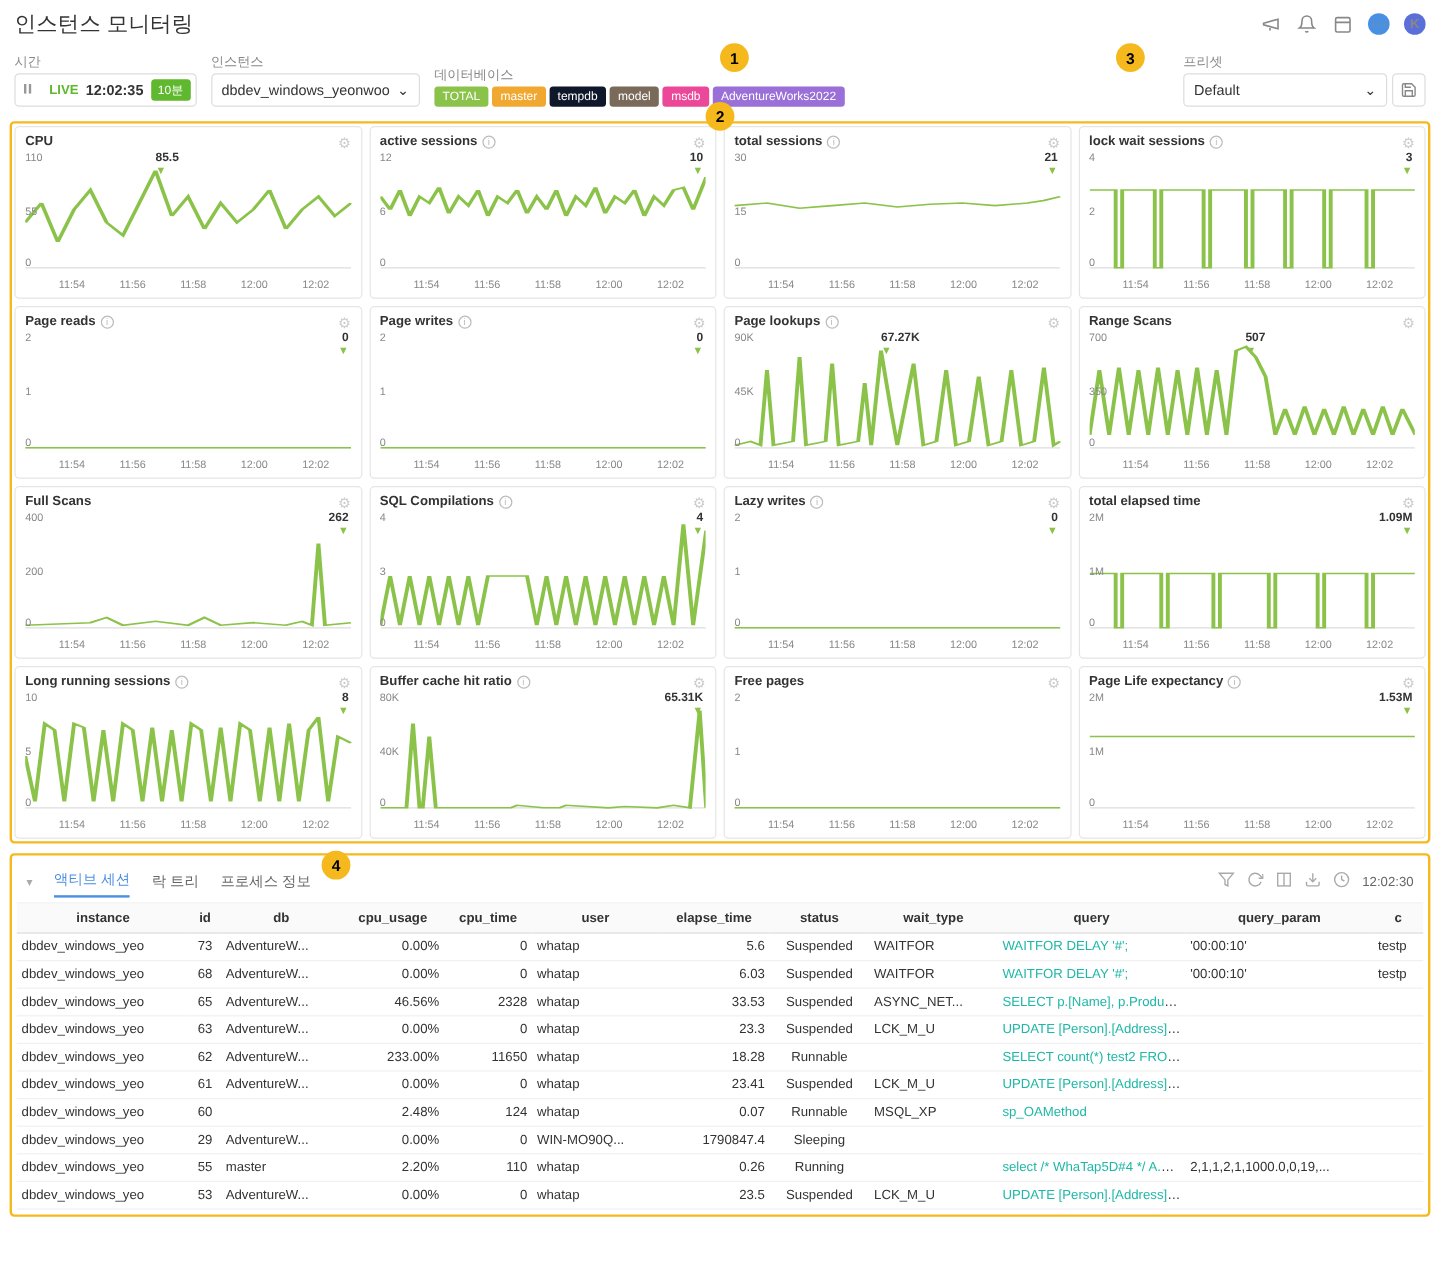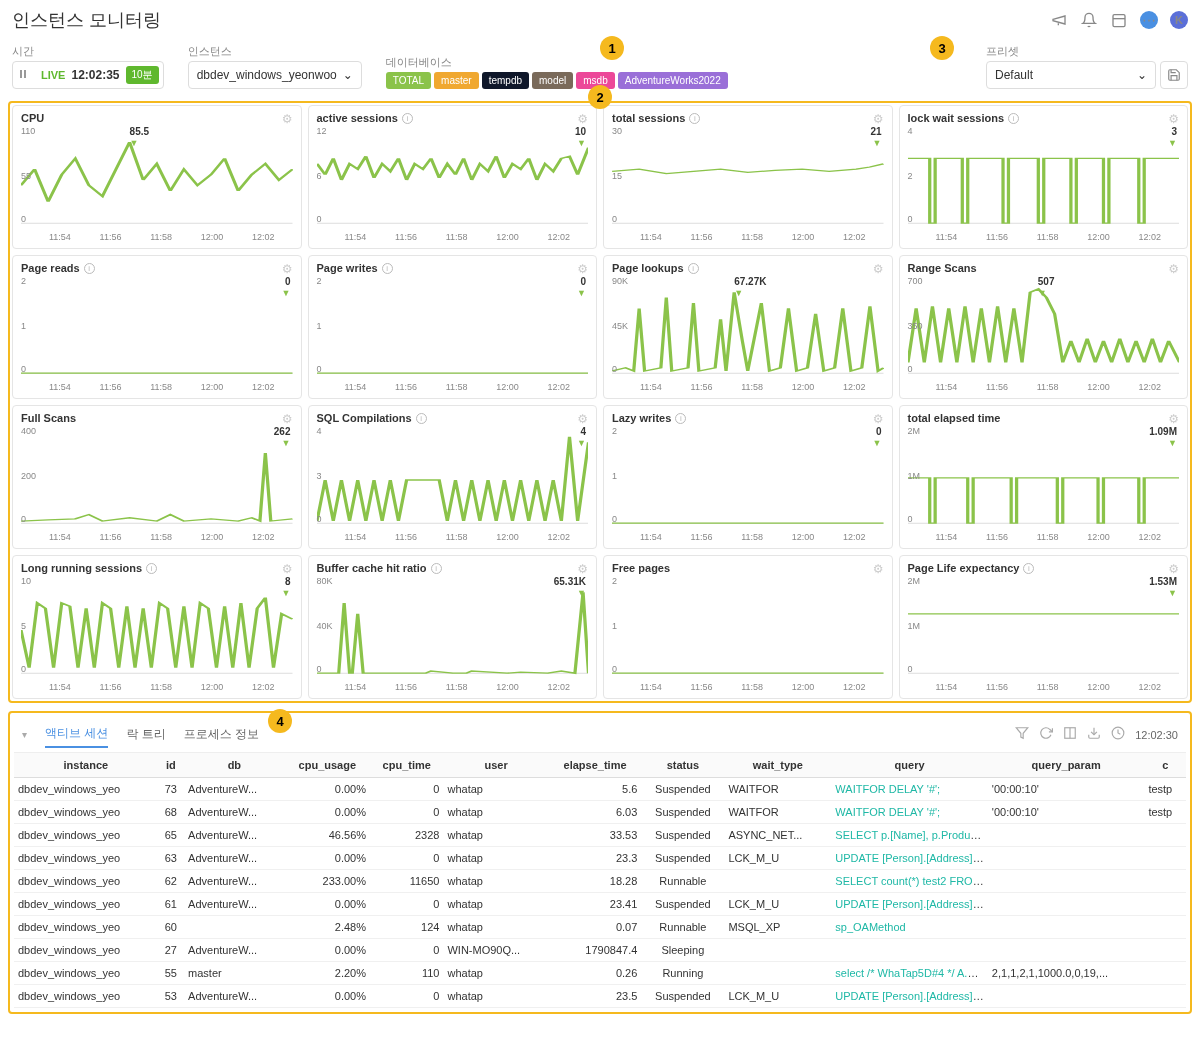--- a/index.html
+++ b/index.html
@@ -4,21 +4,21 @@
 <style>
 * { box-sizing: border-box; margin: 0; padding: 0; font-family: -apple-system, BlinkMacSystemFont, "Segoe UI", sans-serif; }
 body { background: #fff; font-size: 12px; color: #333; }
 .header { display: flex; justify-content: space-between; align-items: center; padding: 8px 12px; }
 .header h1 { font-size: 18px; font-weight: 500; color: #333; }
 .header-icons { display: flex; gap: 12px; align-items: center; }
 .header-icons span { width: 18px; height: 18px; display: flex; align-items: center; justify-content: center; color: #888; cursor: pointer; }
 .avatar { width: 20px; height: 20px; border-radius: 50%; background: #5b6fd8; color: #fff; display: flex; align-items: center; justify-content: center; font-size: 11px; font-weight: bold; }
 .ellipsis-badge { width: 20px; height: 20px; border-radius: 50%; background: #4a90e2; color: #fff; display: flex; align-items: center; justify-content: center; font-size: 14px; }
 
-.toolbar { display: flex; gap: 24px; padding: 4px 12px 8px; align-items: flex-end; position: relative; }
+.toolbar { display: flex; gap: 12px; padding: 4px 12px 8px; align-items: flex-end; position: relative; }
 .toolbar-group { display: flex; flex-direction: column; gap: 2px; }
 .toolbar-label { font-size: 11px; color: #888; }
 .time-box { display: flex; align-items: center; border: 1px solid #ddd; border-radius: 4px; height: 28px; padding: 0 4px; gap: 6px; }
 .pause-btn { width: 18px; color: #999; cursor: pointer; }
 .live-badge { color: #5fb82e; font-weight: 600; font-size: 11px; }
 .time-val { font-weight: 600; font-size: 12px; }
 .duration-badge { background: #5fb82e; color: #fff; border-radius: 3px; padding: 2px 6px; font-size: 10px; }
 .select-box { border: 1px solid #ddd; border-radius: 4px; height: 28px; padding: 0 8px; display: flex; align-items: center; gap: 6px; min-width: 140px; justify-content: space-between; cursor: pointer; }
 .db-tags { display: flex; gap: 3px; align-items: center; }
 .db-tag { padding: 3px 7px; border-radius: 3px; color: #fff; font-size: 10px; }
@@ -682,21 +682,21 @@
             <td>whatap</td>
             <td class="num">0.07</td>
             <td class="ctr">Runnable</td>
             <td>MSQL_XP</td>
             <td><span class="query-link">sp_OAMethod</span></td>
             <td></td>
             <td></td>
           </tr>
           <tr>
             <td>dbdev_windows_yeo</td>
-            <td class="ctr">27</td>
+            <td class="ctr">29</td>
             <td>AdventureW...</td>
             <td class="num">0.00%</td>
             <td class="num">0</td>
             <td>WIN-MO90Q...</td>
             <td class="num">1790847.4</td>
             <td class="ctr">Sleeping</td>
             <td></td>
             <td></td>
             <td></td>
             <td></td>

